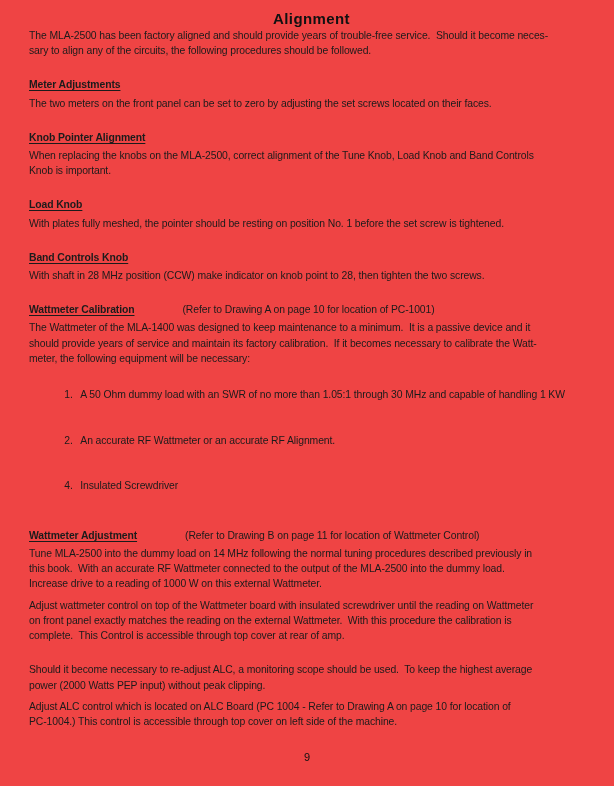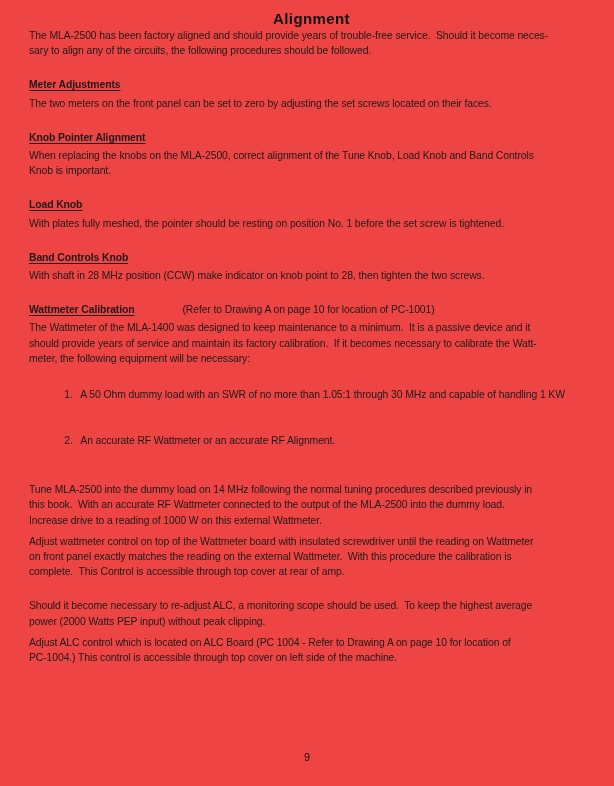--- a/index.html
+++ b/index.html
@@ -98,24 +98,30 @@
     <p class="para">The Wattmeter of the MLA-1400 was designed to keep maintenance to a minimum.  It is a passive device and it
 should provide years of service and maintain its factory calibration.  If it becomes necessary to calibrate the Watt-
 meter, the following equipment will be necessary:</p>
     <div class="eq-list">
       <div class="eq-item">
         <span class="eq-num">1.</span><span>A 50 Ohm dummy load with an SWR of no more than 1.05:1 through 30 MHz and capable of handling 1 KW</span>
       </div>
       <div class="eq-item">
         <span class="eq-num">2.</span><span>An accurate RF Wattmeter or an accurate RF Alignment.</span>
       </div>
+      <div class="eq-item">
+        <span class="eq-num">4.</span><span>Insulated Screwdriver</span>
+      </div>
     </div>
   </div>
 
   <div class="section">
+    <div class="sec-head">
+      <span class="sec-title">Wattmeter Adjustment</span><span class="sec-note">(Refer to Drawing B on page 11 for location of Wattmeter Control)</span>
+    </div>
     <p class="para">Tune MLA-2500 into the dummy load on 14 MHz following the normal tuning procedures described previously in
 this book.  With an accurate RF Wattmeter connected to the output of the MLA-2500 into the dummy load.
 Increase drive to a reading of 1000 W on this external Wattmeter.</p>
     <p class="para">Adjust wattmeter control on top of the Wattmeter board with insulated screwdriver until the reading on Wattmeter
 on front panel exactly matches the reading on the external Wattmeter.  With this procedure the calibration is
 complete.  This Control is accessible through top cover at rear of amp.</p>
   </div>
 
   <div class="section">
     <p class="para">Should it become necessary to re-adjust ALC, a monitoring scope should be used.  To keep the highest average

